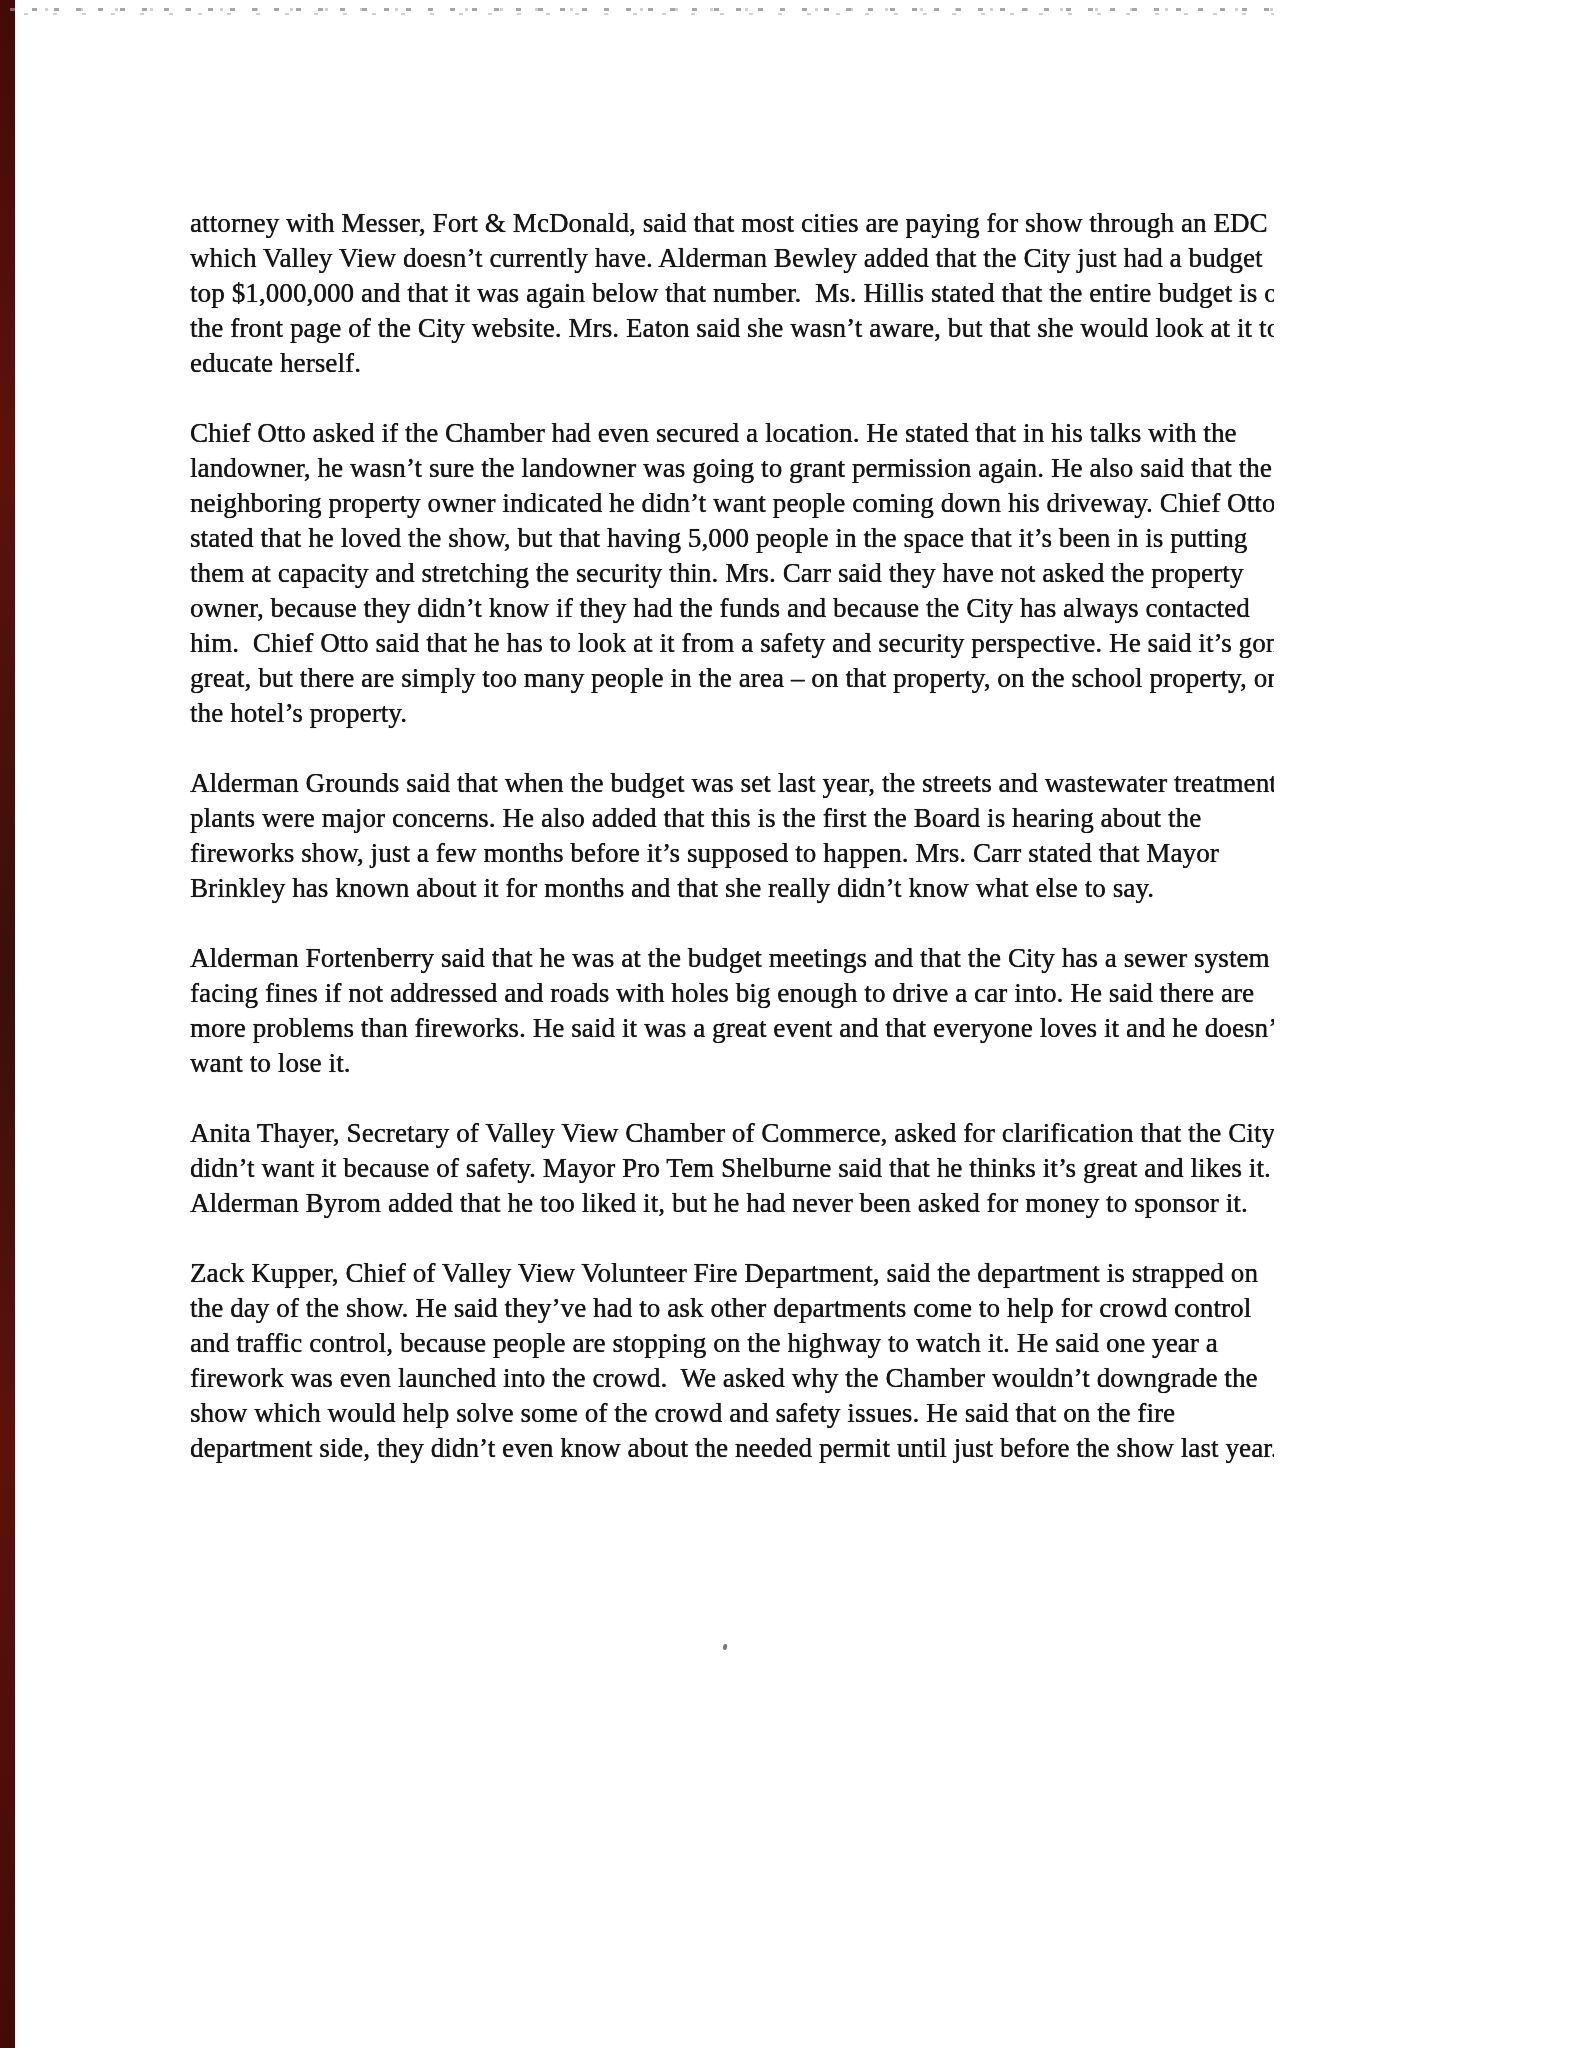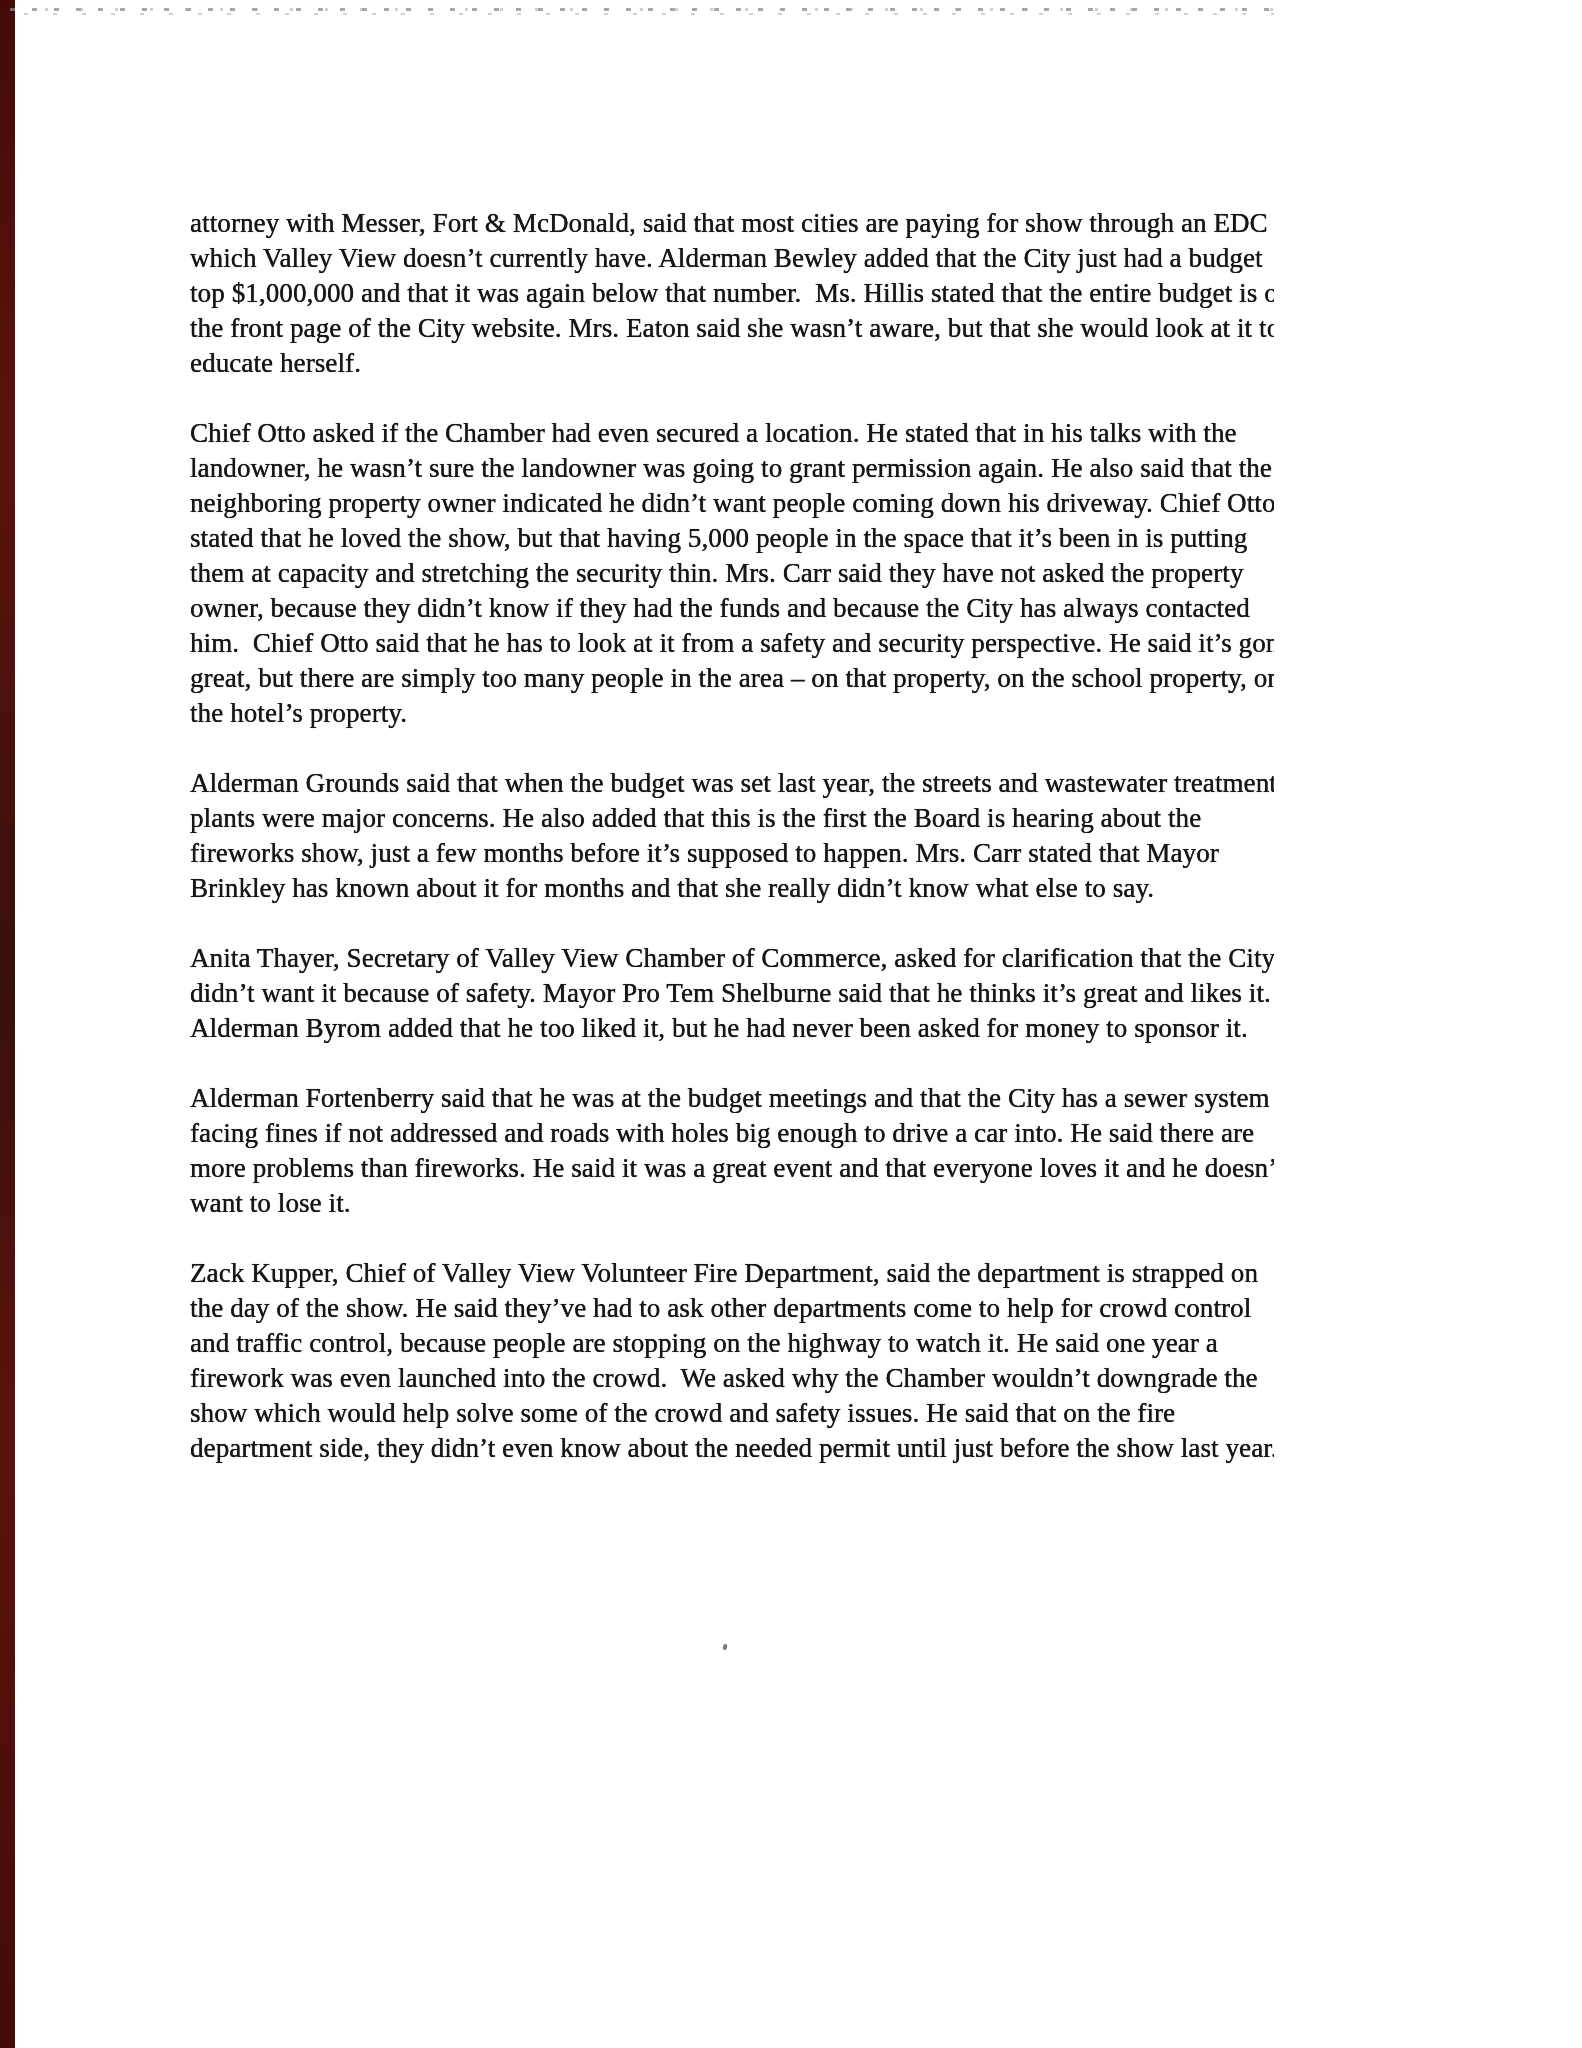--- a/index.html
+++ b/index.html
@@ -98,27 +98,27 @@
 stated that he loved the show, but that having 5,000 people in the space that it’s been in is putting
 them at capacity and stretching the security thin. Mrs. Carr said they have not asked the property
 owner, because they didn’t know if they had the funds and because the City has always contacted
 him.  Chief Otto said that he has to look at it from a safety and security perspective. He said it’s gone
 great, but there are simply too many people in the area – on that property, on the school property, on
 the hotel’s property.</p>
     <p>Alderman Grounds said that when the budget was set last year, the streets and wastewater treatment
 plants were major concerns. He also added that this is the first the Board is hearing about the
 fireworks show, just a few months before it’s supposed to happen. Mrs. Carr stated that Mayor
 Brinkley has known about it for months and that she really didn’t know what else to say.</p>
-    <p>Anita Thayer, Secretary of Valley View Chamber of Commerce, asked for clarification that the City
-didn’t want it because of safety. Mayor Pro Tem Shelburne said that he thinks it’s great and likes it.
-Alderman Byrom added that he too liked it, but he had never been asked for money to sponsor it.</p>
     <p>Alderman Fortenberry said that he was at the budget meetings and that the City has a sewer system
 facing fines if not addressed and roads with holes big enough to drive a car into. He said there are
 more problems than fireworks. He said it was a great event and that everyone loves it and he doesn’t
 want to lose it.</p>
+    <p>Anita Thayer, Secretary of Valley View Chamber of Commerce, asked for clarification that the City
+didn’t want it because of safety. Mayor Pro Tem Shelburne said that he thinks it’s great and likes it.
+Alderman Byrom added that he too liked it, but he had never been asked for money to sponsor it.</p>
     <p>Zack Kupper, Chief of Valley View Volunteer Fire Department, said the department is strapped on
 the day of the show. He said they’ve had to ask other departments come to help for crowd control
 and traffic control, because people are stopping on the highway to watch it. He said one year a
 firework was even launched into the crowd.  We asked why the Chamber wouldn’t downgrade the
 show which would help solve some of the crowd and safety issues. He said that on the fire
 department side, they didn’t even know about the needed permit until just before the show last year.</p>
   </main>
 
   <span class="scan-speck"></span>
 </div>

